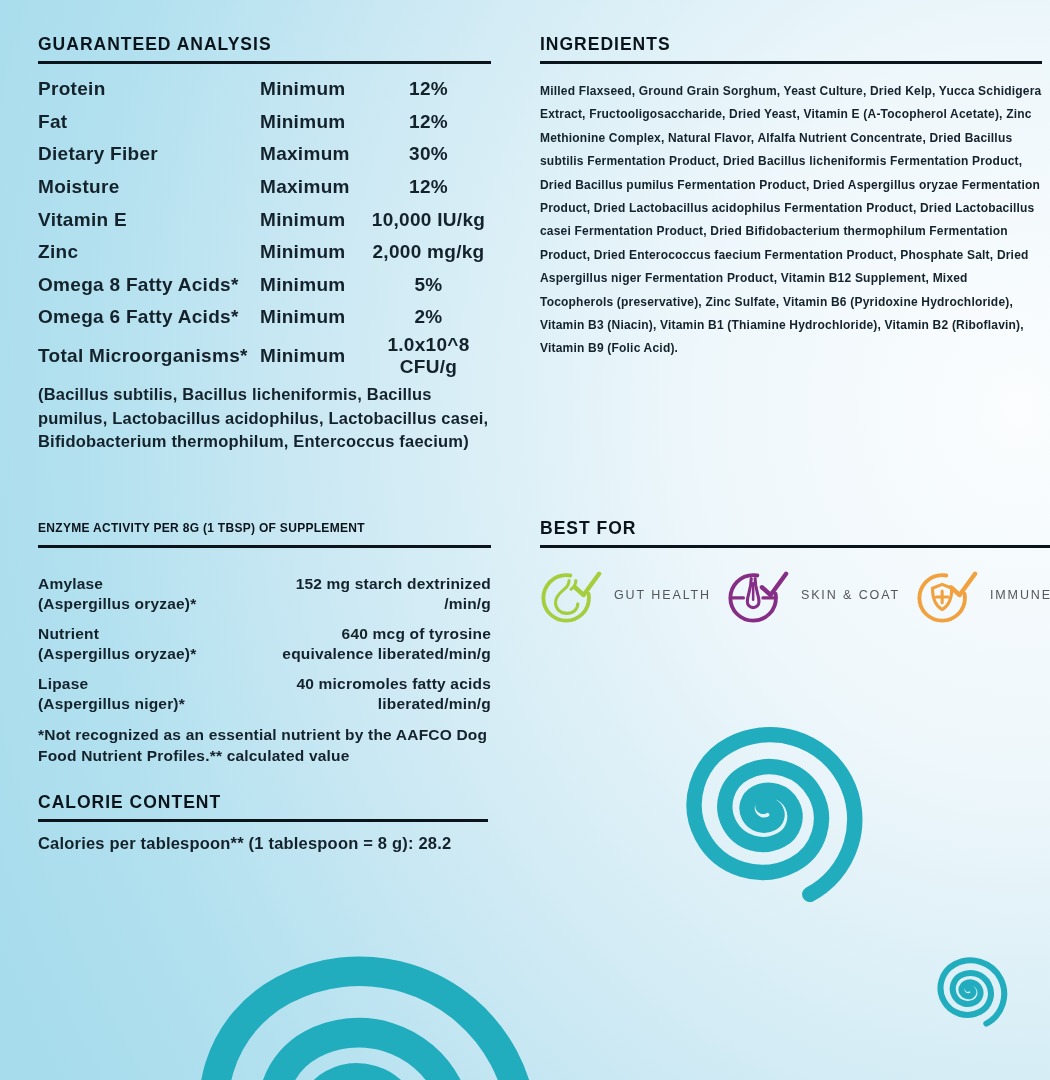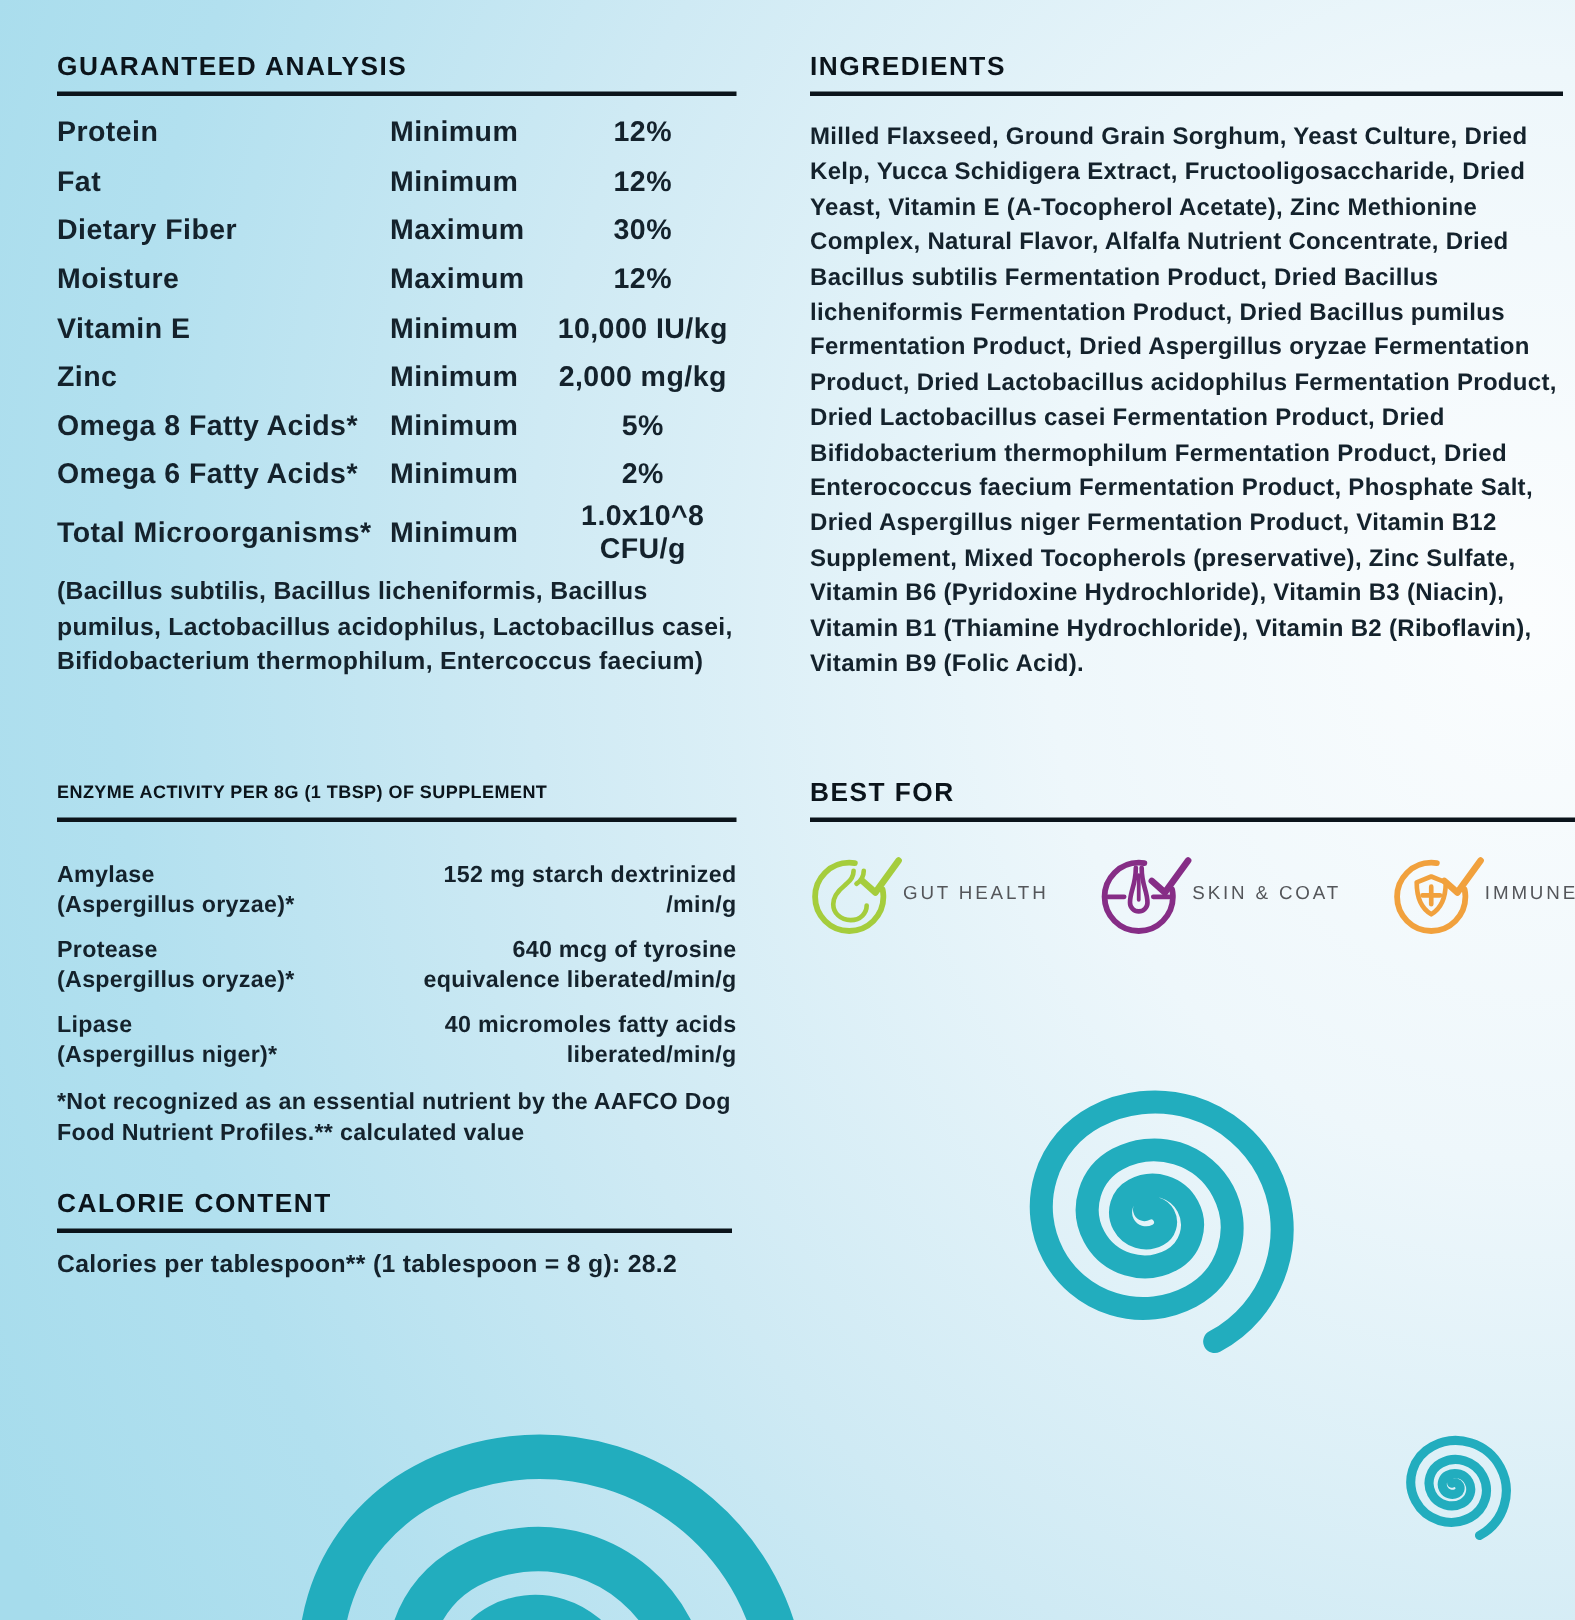--- a/index.html
+++ b/index.html
@@ -38,27 +38,27 @@
   .enz-row { display:flex; justify-content:space-between; margin-bottom:10px; }
   .enz-row > div { font-size:15.5px; font-weight:700; line-height:20px; letter-spacing:.2px; }
   .enz-val { width:268px; text-align:right; }
   .footnote { margin-top:10px; font-size:15.5px; font-weight:700; line-height:21px; letter-spacing:.2px; }
   
   #calorie { left:38px; top:791px; width:450px; }
   #calorie p { margin-top:12px; font-size:16.5px; font-weight:700; letter-spacing:.2px; }
   
   #ingredients { left:540px; top:33px; width:502px; }
   #ingredients p {
-    margin-top:16px; font-size:16px; font-weight:700;
+    margin-top:16px; font-size:12px; font-weight:700;
     line-height:23.4px; letter-spacing:.2px;
   }
   
   #bestfor { left:540px; top:517px; width:512px; }
   .badges { margin-top:16px; display:flex; justify-content:space-between; align-items:center; }
-  .badge-item { display:flex; align-items:center; gap:0; }
+  .badge-item { display:flex; align-items:center; gap:12px; }
   .badge-item svg { flex:0 0 auto; }
   .badge-label {
     font-size:12.5px; font-weight:400; letter-spacing:1.9px;
     color:#54565a; white-space:nowrap;
   }
   
   .spiral { position:absolute; transform:rotate(62deg); }
   .spiral-med   { left:660px; top:706px; width:212px; height:212px; }
   .spiral-big   { left:148px; top:916px; width:408px; height:408px; }
   .spiral-small { left:927px; top:949px; width:84px;  height:84px;  }
@@ -137,21 +137,21 @@
           <div>Amylase</div>
           <div>(Aspergillus oryzae)*</div>
         </div>
         <div class="enz-val">
           <div>152 mg starch dextrinized</div>
           <div>/min/g</div>
         </div>
       </div>
       <div class="enz-row">
         <div>
-          <div>Protease</div>
+          <div>Nutrient</div>
           <div>(Aspergillus oryzae)*</div>
         </div>
         <div class="enz-val">
           <div>640 mcg of tyrosine</div>
           <div>equivalence liberated/min/g</div>
         </div>
       </div>
       <div class="enz-row">
         <div>
           <div>Lipase</div>

